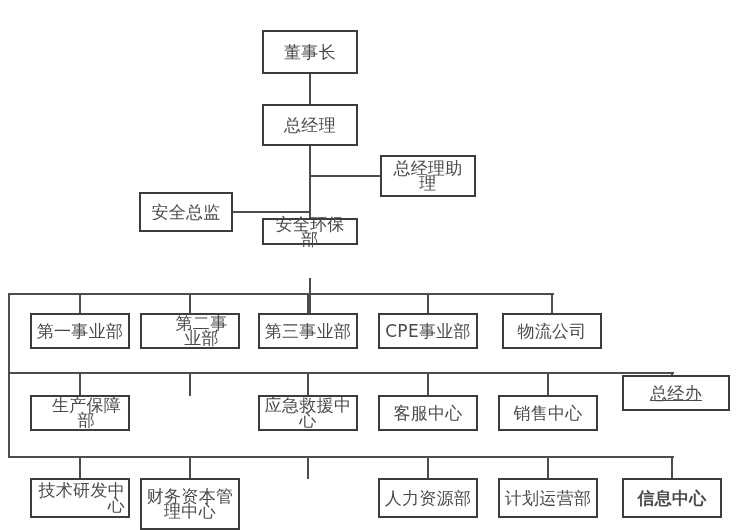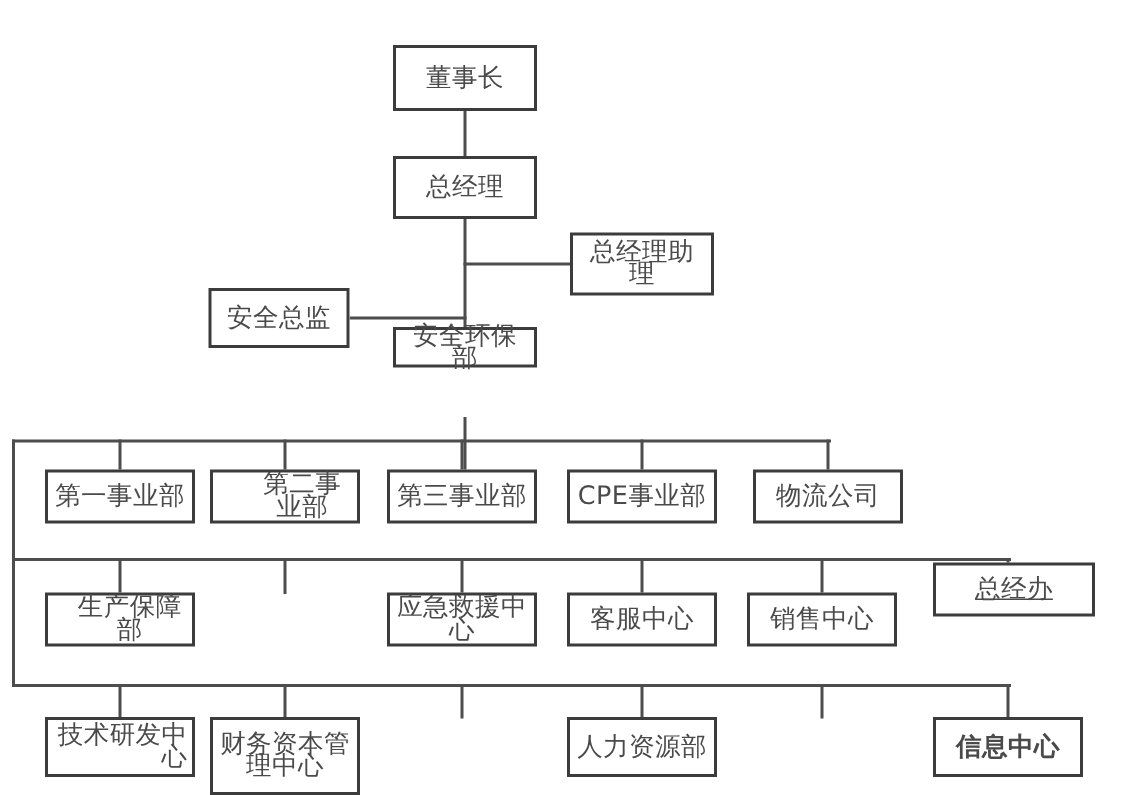--- a/index.html
+++ b/index.html
@@ -102,15 +102,16 @@
 
   <div class="node" style="left:30px; top:395px; width:100px; height:36px;padding-left:16px;">生产保障部</div>
   <div class="node" style="left:378px; top:395px; width:100px; height:36px;">客服中心</div>
   <div class="node" style="left:258px; top:395px; width:100px; height:36px;">应急救援中心</div>
   <div class="node" style="left:498px; top:395px; width:100px; height:36px;">销售中心</div>
   <div class="node" style="left:622px; top:375px; width:108px; height:36px;text-decoration:underline;">总经办</div>
 
   <div class="node" style="left:30px; top:478px; width:100px; height:40px;text-align:right;">技术研发中心</div>
   <div class="node" style="left:140px; top:478px; width:100px; height:52px;">财务资本管理中心</div>
   <div class="node" style="left:378px; top:478px; width:100px; height:40px;">人力资源部</div>
+  <div class="node" style="left:498px; top:478px; width:100px; height:40px;">计划运营部</div>
   <div class="node" style="left:622px; top:478px; width:100px; height:40px;font-weight:bold;">信息中心</div>
 
 </div>
 
 </body></html>

